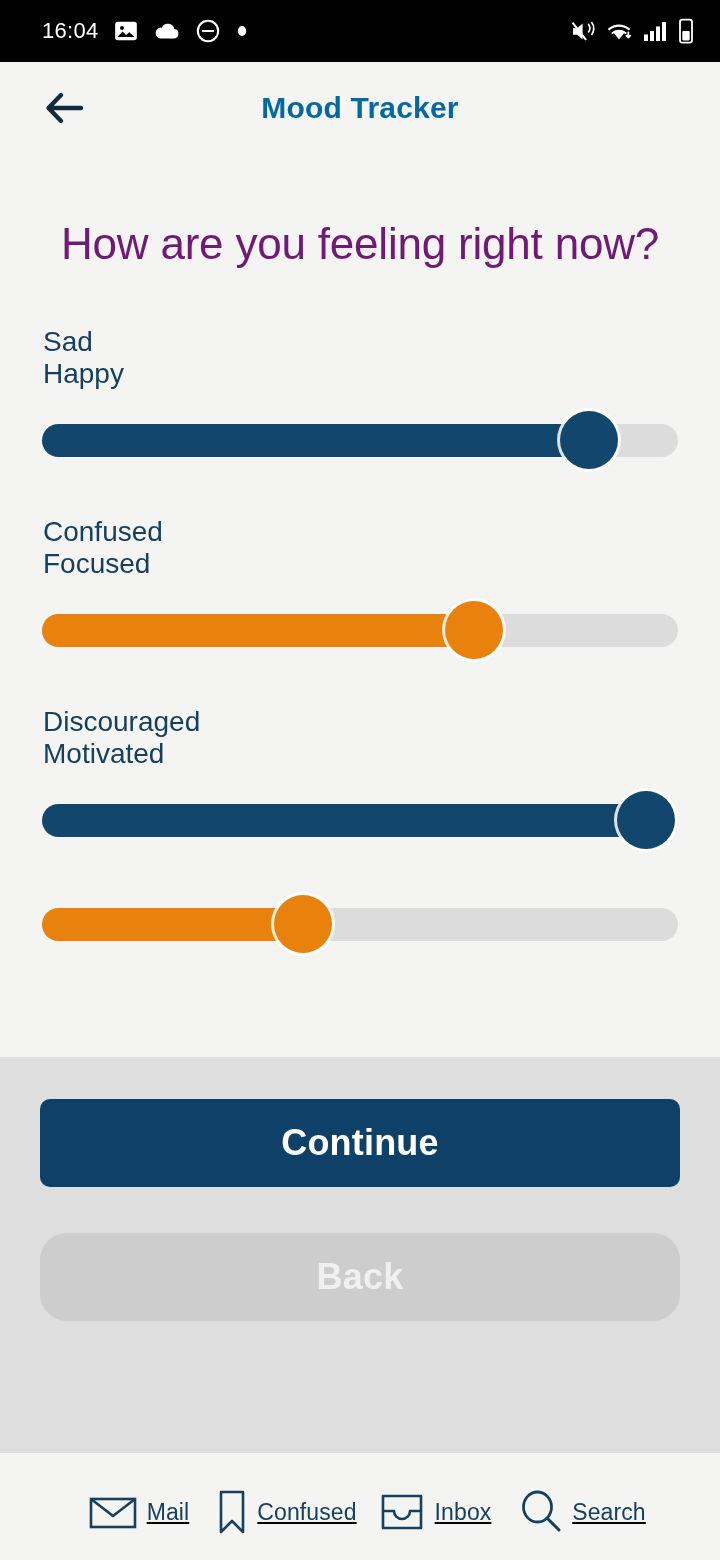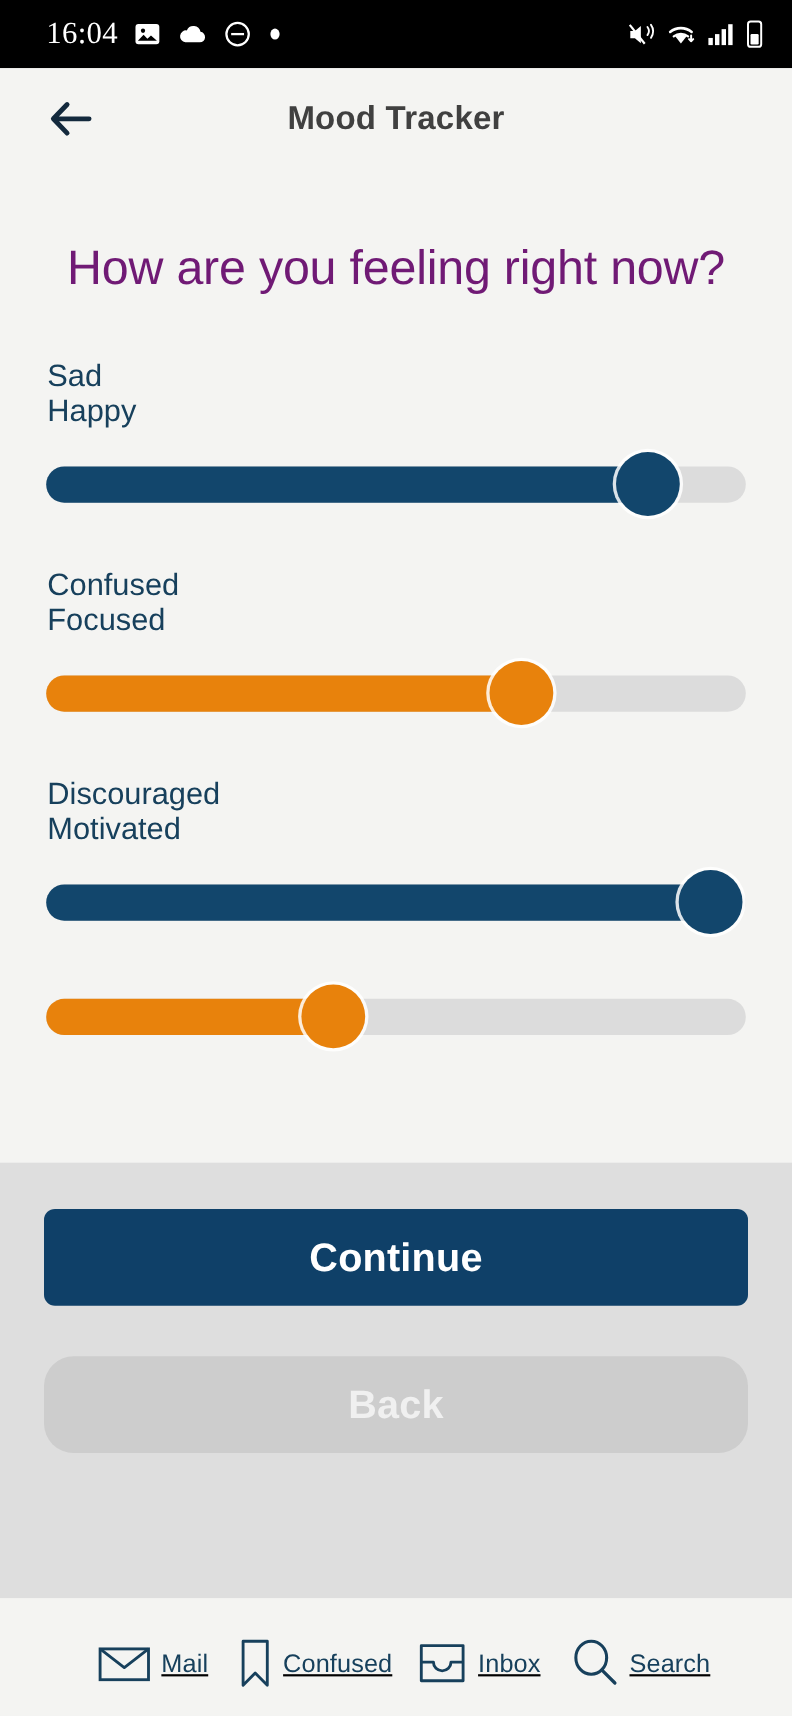--- a/index.html
+++ b/index.html
@@ -25,23 +25,23 @@
     background: #000000;
     display: flex;
     align-items: center;
     justify-content: space-between;
     padding: 0 26px 0 42px;
     flex: none;
   }
   .sb-left { display: flex; align-items: center; gap: 14px; }
   .sb-time {
     color: #ffffff;
-    font-size: 28px;
+    font-size: 22px;
     letter-spacing: 0.3px;
-    font-family: Liberation Serif, serif;
+    font-family: Liberation Sans, sans-serif;
   }
   .sb-right { display: flex; align-items: center; gap: 9px; }
   .sb-ic { display: block; }
 
   
   .appbar {
     height: 92px;
     flex: none;
     display: flex;
     align-items: center;
@@ -58,21 +58,21 @@
     display: flex;
     align-items: center;
     justify-content: center;
     cursor: pointer;
   }
   .appbar-title {
     width: 100%;
     text-align: center;
     font-size: 30px;
     font-weight: bold;
-    color: #404040;
+    color: #0369a1;
     letter-spacing: 0.2px;
   }
 
   
   .content {
     flex: none;
     height: 903px;
     background: #f4f4f2;
     padding: 0 42px;
   }

